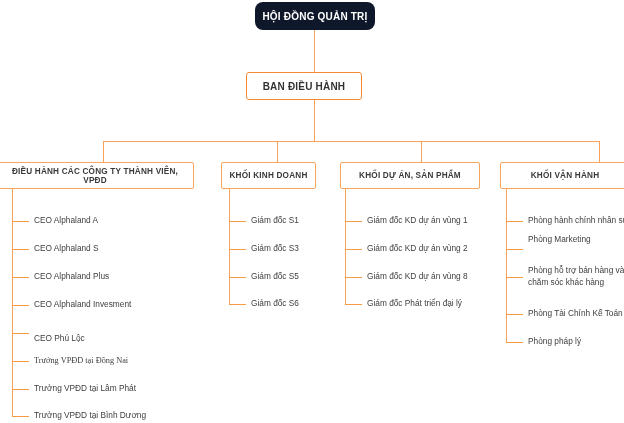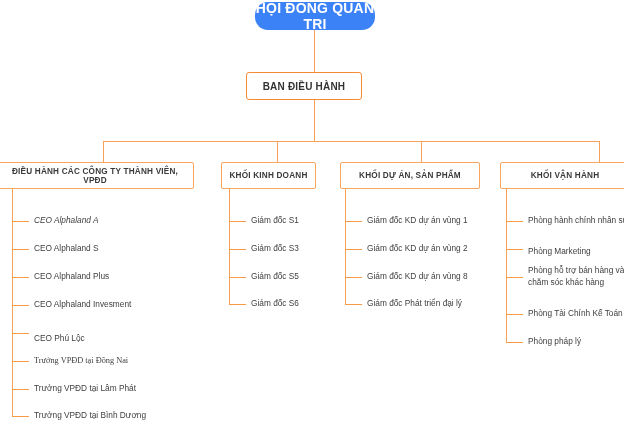--- a/index.html
+++ b/index.html
@@ -24,24 +24,24 @@
   .box {
     position: absolute;
     box-sizing: border-box;
     display: flex;
     align-items: center;
     justify-content: center;
     text-align: center;
     letter-spacing: .2px;
   }
   .box-filled {
-    background: #3b82f6;
+    background: #0f172a;
     color: #ffffff;
-    border-radius: 13px;
-    font-size: 14px;
+    border-radius: 8px;
+    font-size: 10px;
     font-weight: bold;
   }
   .box-outline {
     background: #ffffff;
     color: #333333;
     border: 1.3px solid #f58a34;
     border-radius: 3px;
     font-size: 10px;
     font-weight: bold;
   }
@@ -124,21 +124,21 @@
   <div class="box box-unit" style="left:340px; top:162px; width:140px; height:27px;">
     <span>KHỐI DỰ ÁN, SẢN PHẨM</span>
   </div>
   <div class="box box-unit" style="left:500px; top:162px; width:130px; height:27px;">
     <span>KHỐI VẬN HÀNH</span>
   </div>
 
   <div class="spine" style="left:12px; top:189px; height:227px;"></div>
 
   <div class="stub" style="left:12px; top:221px;"></div>
-  <div class="leaf" style="left:34px; top:215px;font-style:italic;">CEO Alphaland A</div>
+  <div class="leaf" style="left:34px; top:215px;">CEO Alphaland A</div>
 
   <div class="stub" style="left:12px; top:249px;"></div>
   <div class="leaf" style="left:34px; top:243px;">CEO Alphaland S</div>
 
   <div class="stub" style="left:12px; top:277px;"></div>
   <div class="leaf" style="left:34px; top:271px;">CEO Alphaland Plus</div>
 
   <div class="stub" style="left:12px; top:305px;"></div>
   <div class="leaf" style="left:34px; top:299px;">CEO Alphaland Invesment</div>
 
@@ -181,21 +181,21 @@
 
   <div class="stub" style="left:345px; top:304px;"></div>
   <div class="leaf" style="left:367px; top:298px;">Giám đốc Phát triển đại lý</div>
 
   <div class="spine" style="left:506px; top:189px; height:153px;"></div>
 
   <div class="stub" style="left:506px; top:221px;"></div>
   <div class="leaf" style="left:528px; top:215px;">Phòng hành chính nhân sự</div>
 
   <div class="stub" style="left:506px; top:249px;"></div>
-  <div class="leaf" style="left:528px; top:246px;">Phòng Marketing</div>
+  <div class="leaf" style="left:528px; top:234px;">Phòng Marketing</div>
 
   <div class="stub" style="left:506px; top:277px;"></div>
   <div class="leaf wrap" style="left:528px; top:265px;">Phòng hỗ trợ bán hàng và chăm sóc khác hàng</div>
 
   <div class="stub" style="left:506px; top:314px;"></div>
   <div class="leaf" style="left:528px; top:308px;">Phòng Tài Chính Kế Toán</div>
 
   <div class="stub" style="left:506px; top:342px;"></div>
   <div class="leaf" style="left:528px; top:336px;">Phòng pháp lý</div>
 

